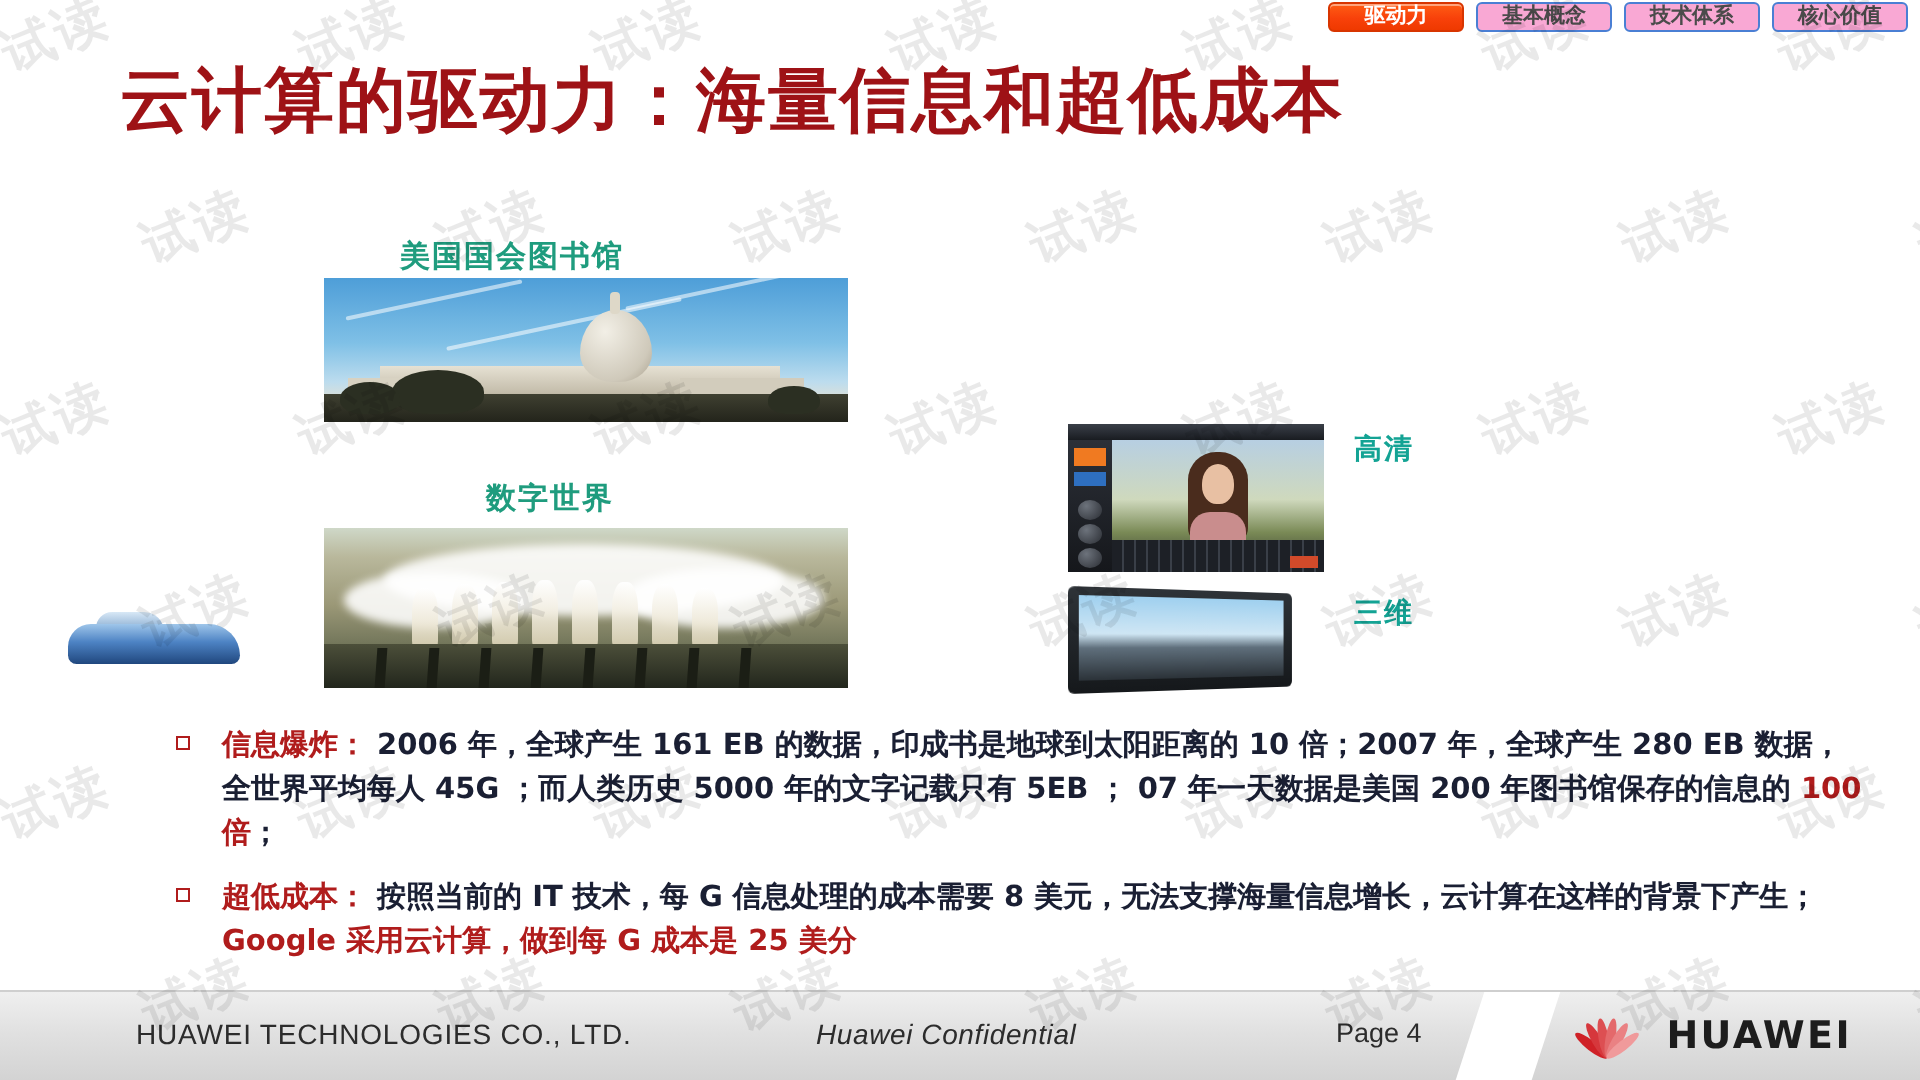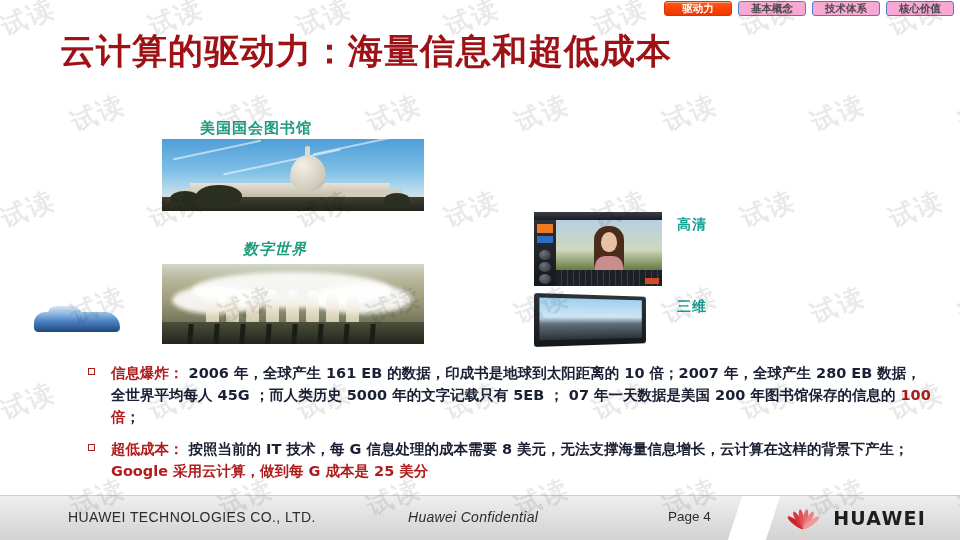--- a/index.html
+++ b/index.html
@@ -51,21 +51,21 @@
     letter-spacing:1px;
     z-index:20;
   }
 
   
   .cap{
     position:absolute;font-size:15px;font-weight:700;color:#1f9c7e;
     font-family:"DejaVu Sans",sans-serif;z-index:22;letter-spacing:1px;
   }
   .cap-loc{left:200px;top:119px;}
-  .cap-dig{left:243px;top:240px;font-style:italic;}
+  .cap-dig{left:243px;top:240px;}
 
   .rlabel{
     position:absolute;color:#13a394;font-weight:700;
     font-family:"DejaVu Sans",sans-serif;z-index:22;
   }
   .rlabel .l1{display:block;}
   .rlabel-web{left:679px;top:130px;font-size:15px;line-height:20px;letter-spacing:1px;}
   .rlabel-web .l2{display:block;margin-left:10px;}
   .rlabel-hd{left:677px;top:216px;font-size:14px;letter-spacing:1px;}
   .rlabel-3d{left:677px;top:298px;font-size:14px;letter-spacing:1px;}

